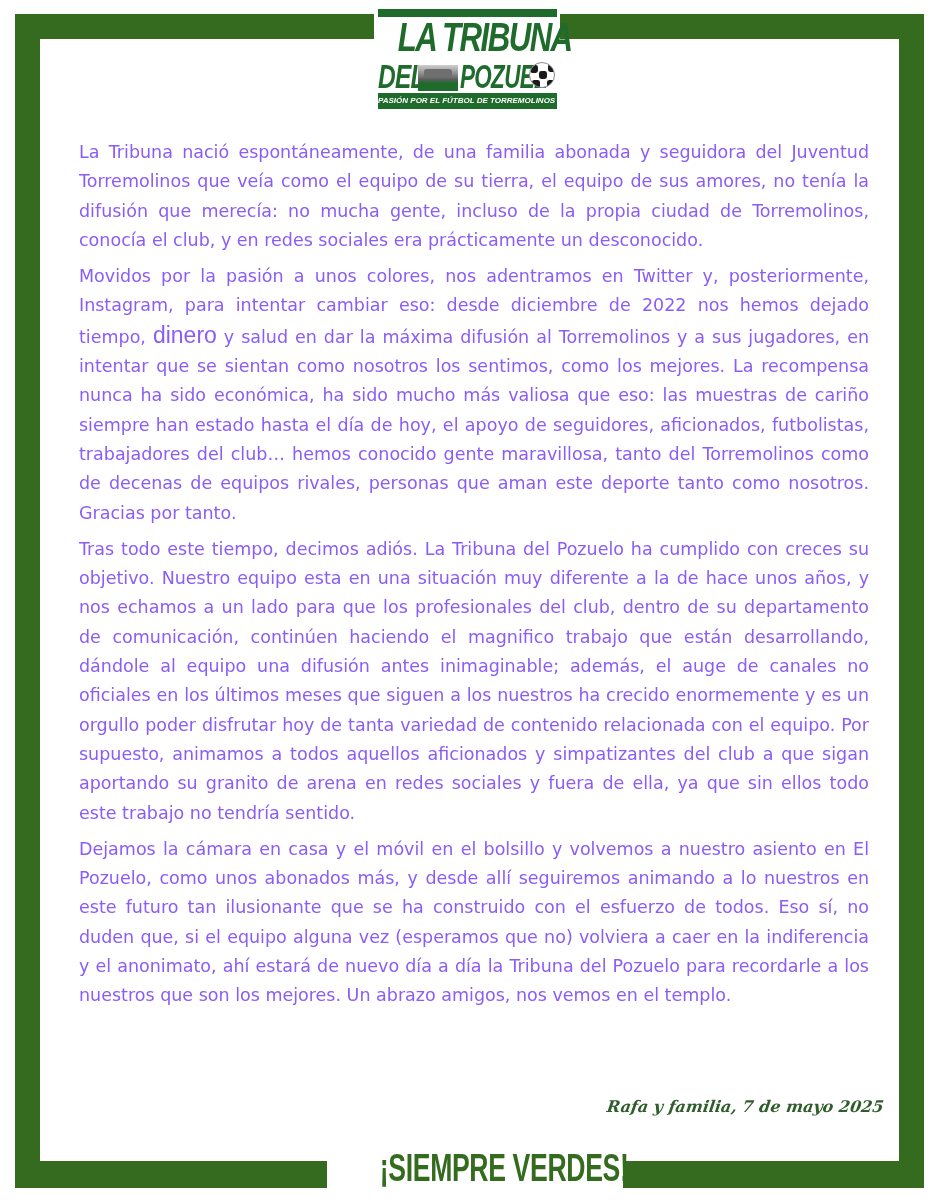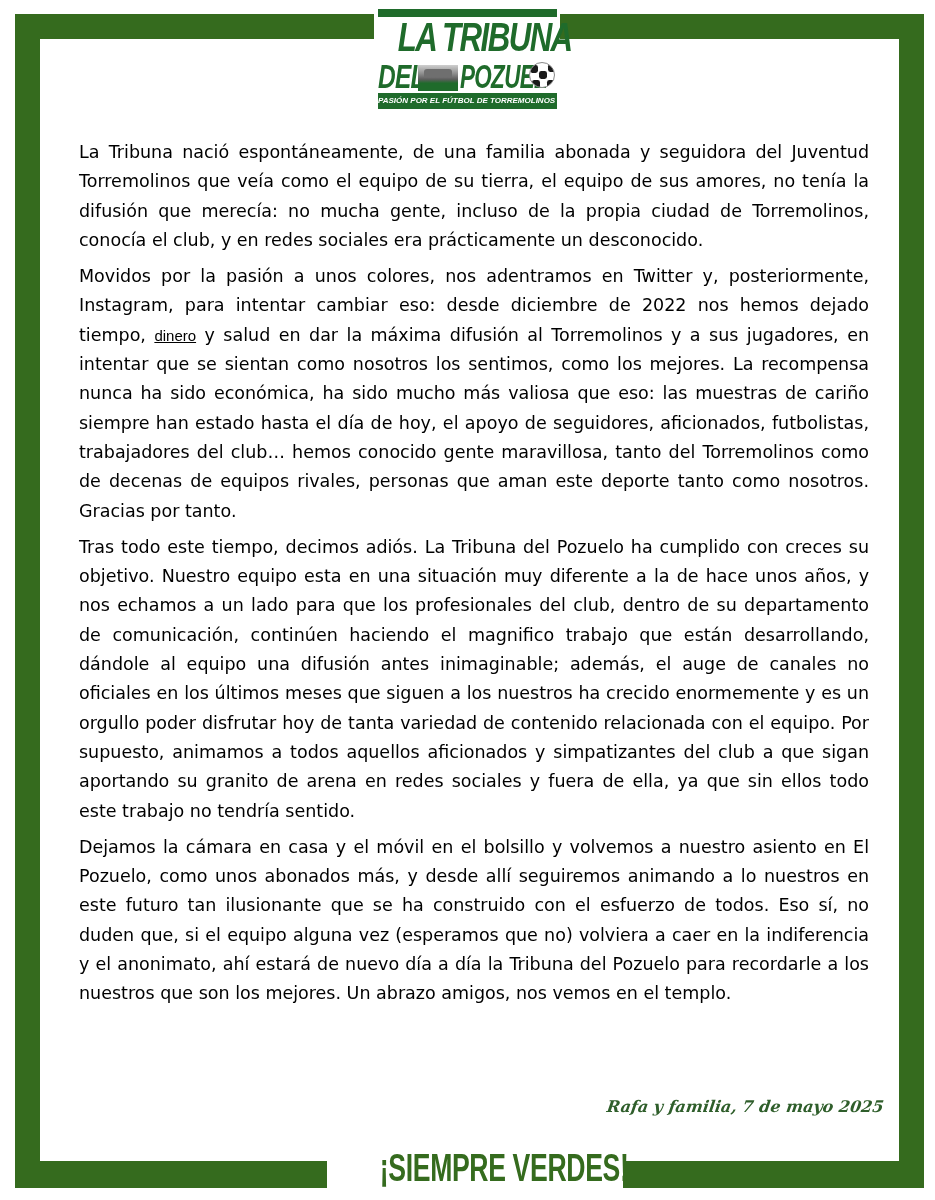--- a/index.html
+++ b/index.html
@@ -29,24 +29,24 @@
   .logo-pozuel { position:absolute; left:82px; top:0; height:34px; font-weight:bold; font-size:34px; line-height:34px;
     color:#1f6b2b; transform:scaleX(0.66); transform-origin:left; letter-spacing:-1px; white-space:nowrap; }
   .logo-ball { position:absolute; left:151px; top:3px; width:26px; height:26px; border-radius:50%;
     background:#ffffff; border:1px solid #888; box-sizing:border-box; overflow:hidden; }
   .logo-ball .p { position:absolute; width:8px; height:8px; background:#1a1a1a; border-radius:30%; }
   .logo-bottombar { position:absolute; left:0; top:84px; width:179px; height:16px; background:#1f6b2b; }
   .logo-tagline { position:absolute; left:0; top:0; width:179px; height:16px; color:#ffffff; font-weight:bold;
     font-size:8px; line-height:16px; text-align:left; white-space:nowrap; letter-spacing:0; }
 
   
-  .content { position:absolute; left:79px; top:138px; width:790px; color:#000000;
+  .content { position:absolute; left:79px; top:138px; width:790px; color:#8b5cf6;
     font-family:"DejaVu Sans", sans-serif; font-size:17.5px; line-height:29.3px; }
   .content p { margin:0 0 7px 0; text-align:justify; text-align-last:left; }
-  .dinero { font-family:"Liberation Sans", sans-serif; font-size:15px;text-decoration:underline; }
+  .dinero { font-family:"Liberation Sans", sans-serif; font-size:23px; }
 
   .signature { position:absolute; left:607px; top:1097px; width:252px; text-align:right;
     font-family:"DejaVu Serif", serif; font-style:italic; font-weight:bold; font-size:16px; color:#2f5e2b;
     white-space:nowrap; transform:skewX(-8deg); }
 
   .footer { position:absolute; left:339px; top:1148px; width:272px; height:40px;
     font-family:"Liberation Sans", sans-serif; font-weight:bold; font-size:38px; line-height:40px;
     color:#356b1e; text-align:center; white-space:nowrap; transform:scaleX(0.70); transform-origin:center; letter-spacing:-0.5px; }
 </style>
 </head>

